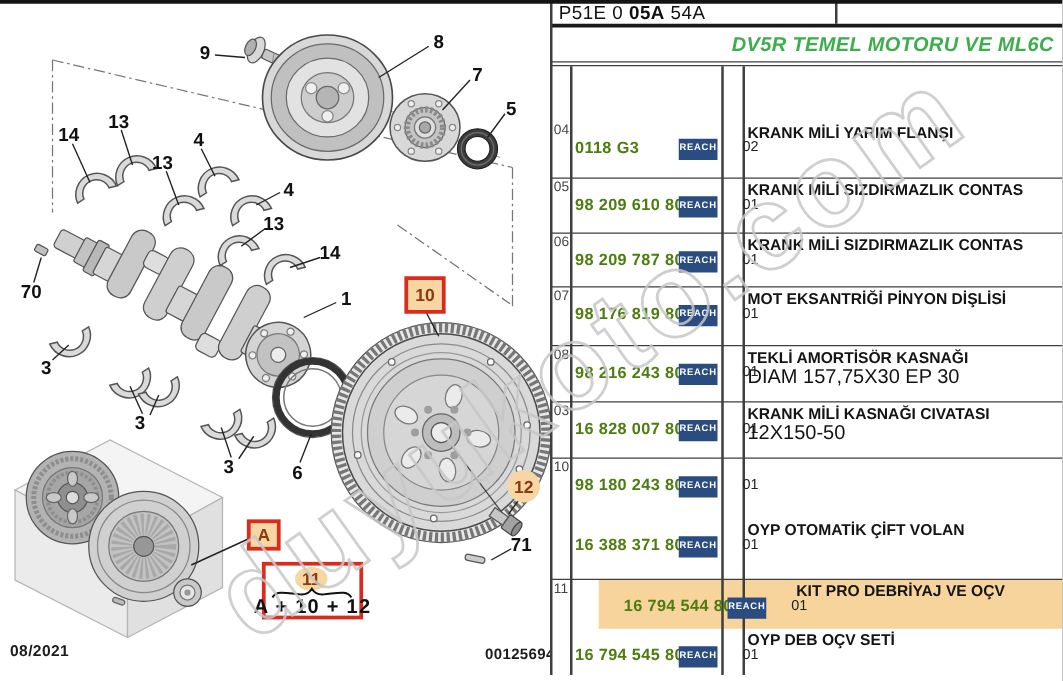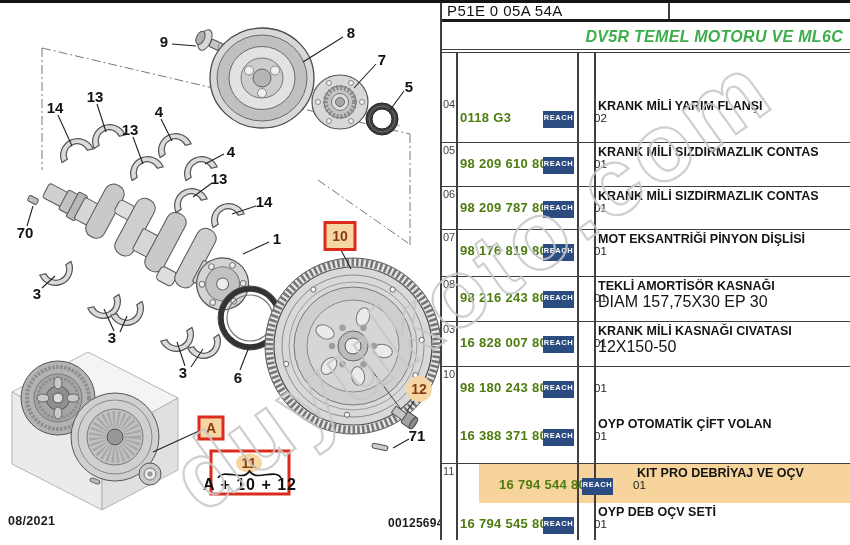--- a/index.html
+++ b/index.html
@@ -5,21 +5,21 @@
   html,body{margin:0;padding:0;background:#888;}
   .page{position:relative;width:850px;height:545px;background:#fff;overflow:hidden;
         font-family:"Liberation Sans",sans-serif;-webkit-font-smoothing:antialiased;}
   .topbar{position:absolute;left:0;top:0;width:850px;height:3px;background:#141414;z-index:9;}
 
   
   .parts-table{position:absolute;left:440px;top:0;width:410px;height:545px;background:#fff;}
   .vline{position:absolute;width:1.5px;background:var(--line);z-index:5;}
   .hline{position:absolute;background:var(--line);z-index:5;}
   .pt-code{position:absolute;left:7px;top:2px;font-size:15px;color:#111;letter-spacing:.4px;white-space:nowrap;}
-  .pt-code b{font-weight:normal;margin-top:36px;}
+  .pt-code b{font-weight:bold;margin-top:36px;}
   .subtitle{position:absolute;right:7px;top:28px;font-size:16px;font-style:italic;font-weight:bold;
             color:var(--green);letter-spacing:.3px;white-space:nowrap;}
   .rows{position:absolute;left:0;top:53px;width:410px;border-bottom:1.5px solid var(--line);}
   .t-row{position:relative;border-top:1.4px solid var(--line);}
   .t-row:first-child{border-top:none;margin-top:44px;}
   .t-entry{position:relative;}
   .t-entry.hl{background:var(--row-highlight);margin-left:39px;}
   .t-ref{position:absolute;left:3px;top:1px;font-size:11px;color:#444;z-index:6;}
   .t-desc{position:absolute;left:158px;top:2px;width:250px;font-size:12.5px;font-weight:bold;
           color:#141414;white-space:nowrap;z-index:6;}

